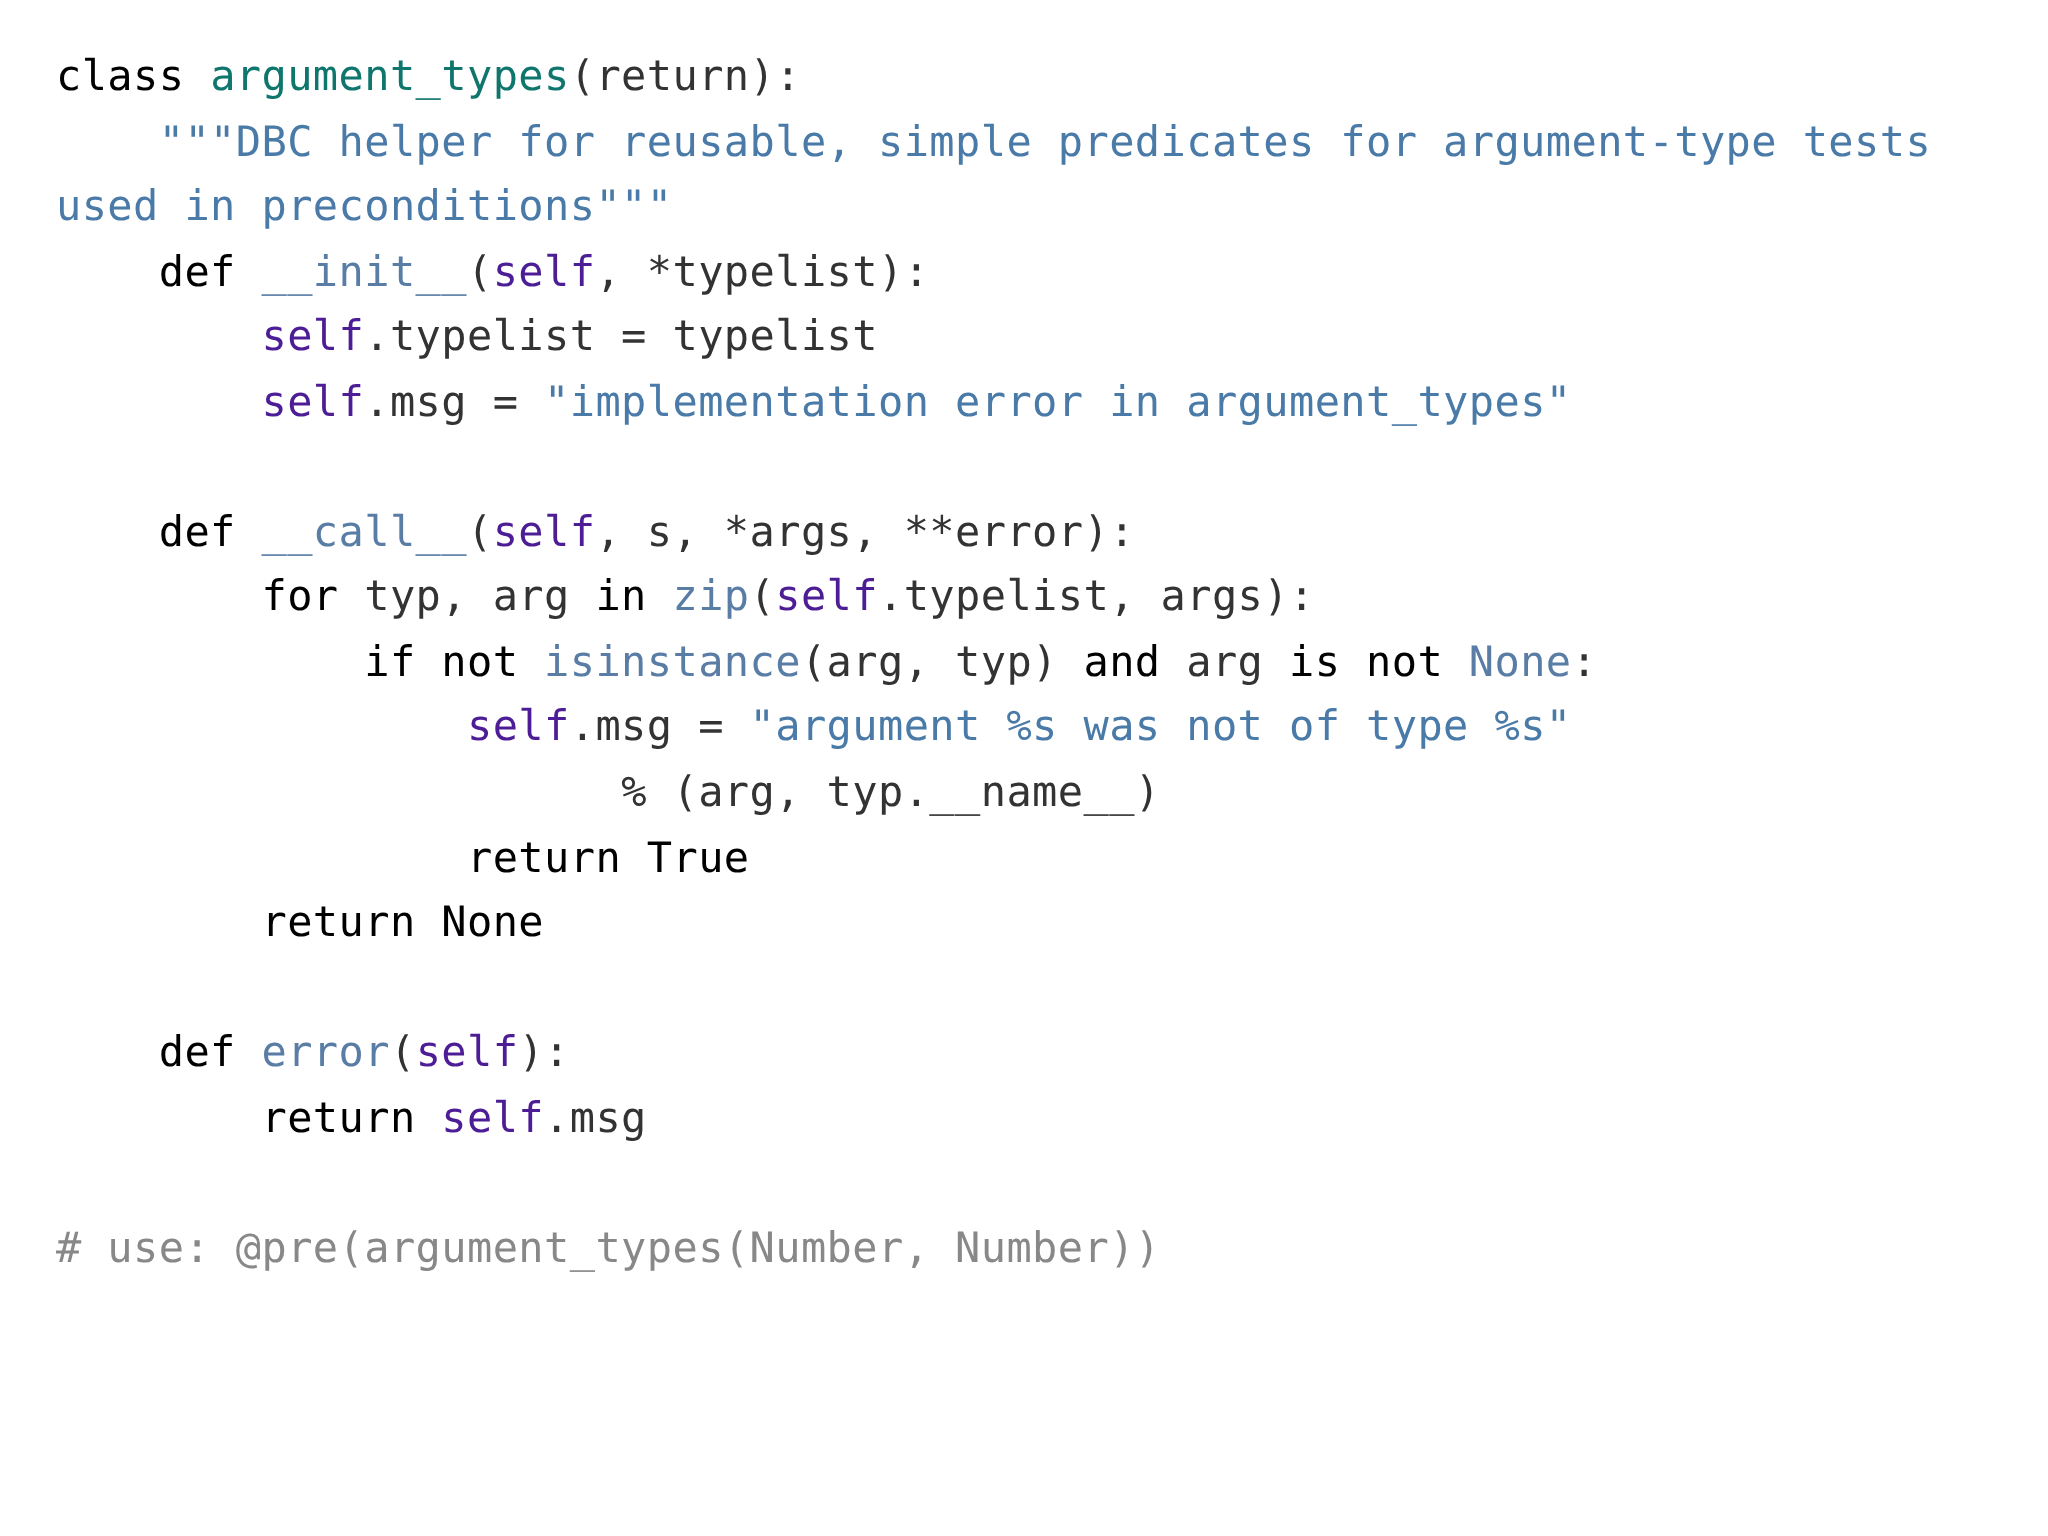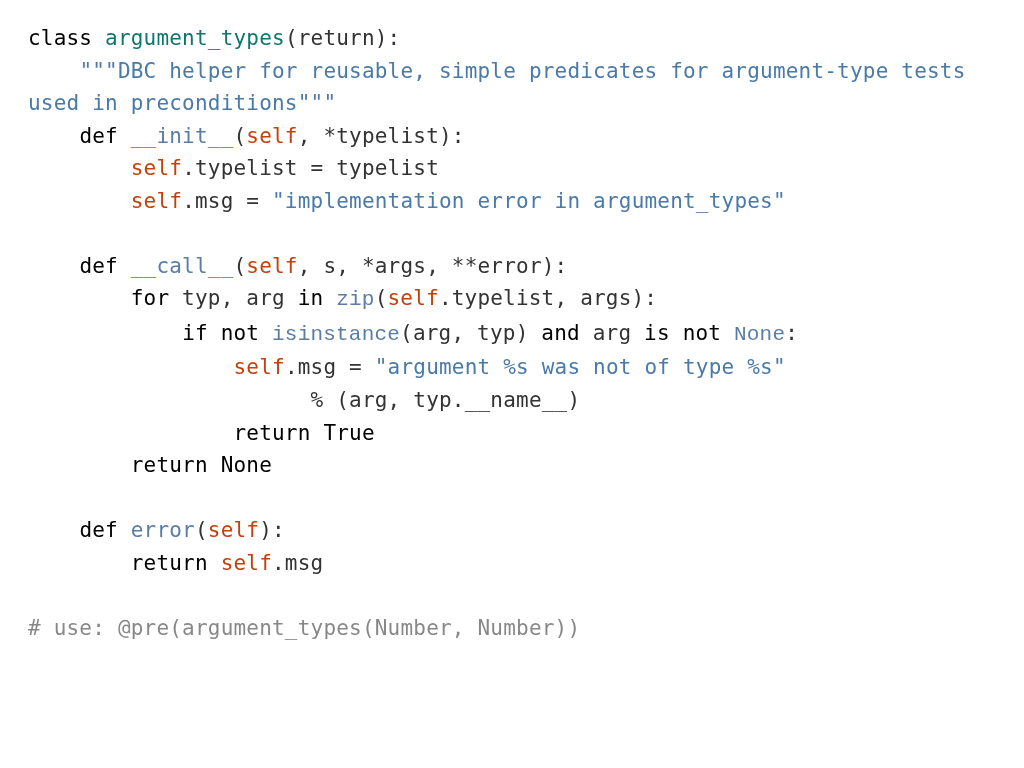--- a/index.html
+++ b/index.html
@@ -17,22 +17,22 @@
     font-size: 21px;
     line-height: 1.55;
     white-space: pre-wrap;
     word-wrap: break-word;
     color: #333333;
     letter-spacing: 0.2px;
   }
   .kw  { color: #000000; }           
   .cls { color: #0f766e; text-align: center; }           
   .fn  { color: #5a7da6; margin-top: 20px; }           
-  .bi  { color: #5a7da6; font-family: Liberation Mono, monospace; }           
-  .slf { color: #c2410c; }           
+  .bi  { color: #5a7da6; }           
+  .slf { color: #4c1d95; }           
   .str { color: #4a7aa8; }           
   .doc { color: #4a7aa8; }           
   .cmt { color: #888888; text-align: center; }           
   .pun { color: #333333; }           
 </style>
 </head>
 <body>
 
 <pre class="code"><span><span class="kw">class </span><span class="cls">argument_types</span><span class="pun">(</span><span class="pun">return</span><span class="pun">):</span></span>
 <span><span class="pun">    </span><span class="doc">"""DBC helper for reusable, simple predicates for </span><span class="doc">argument-type tests used in preconditions"""</span></span>

